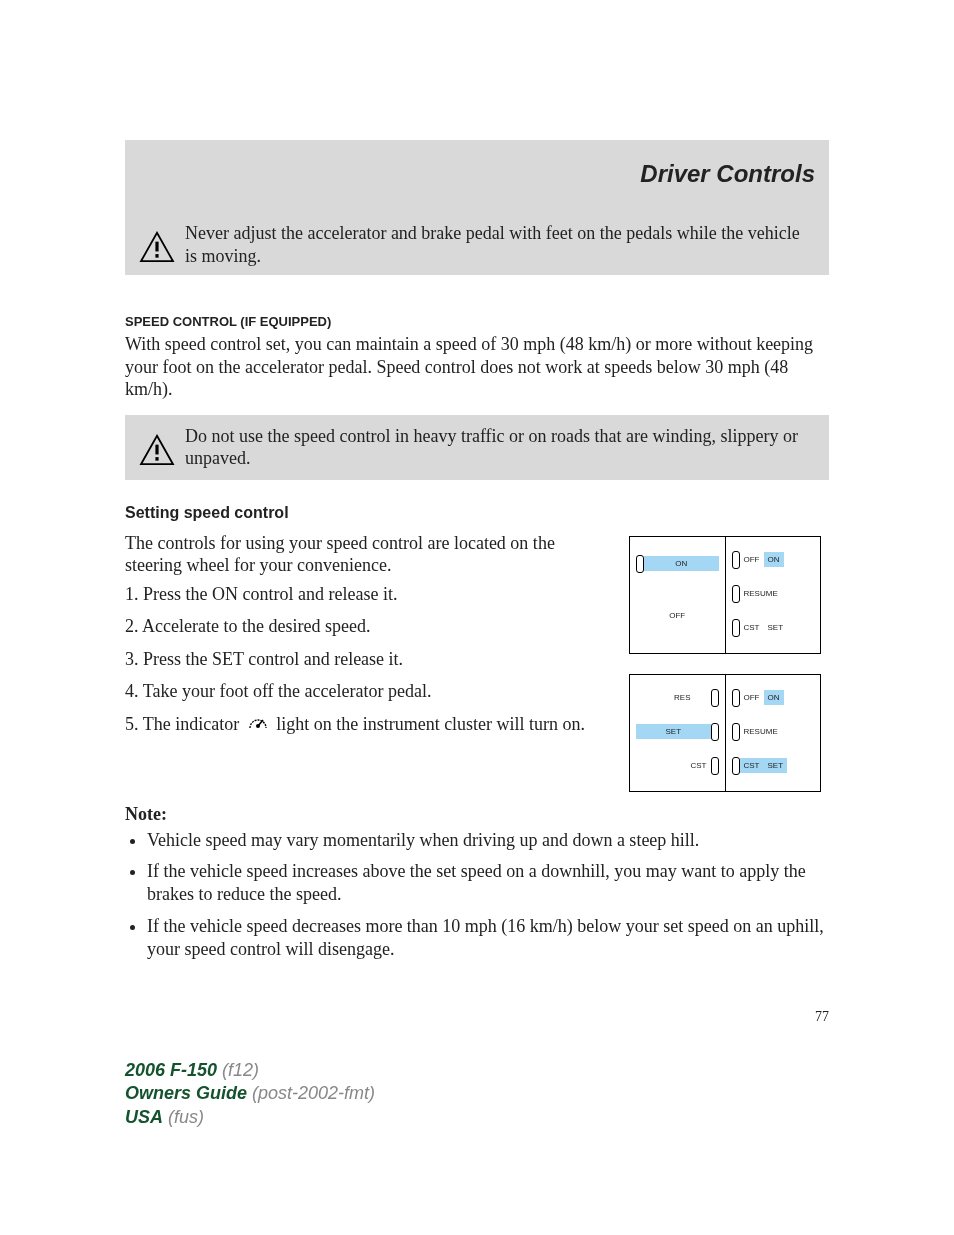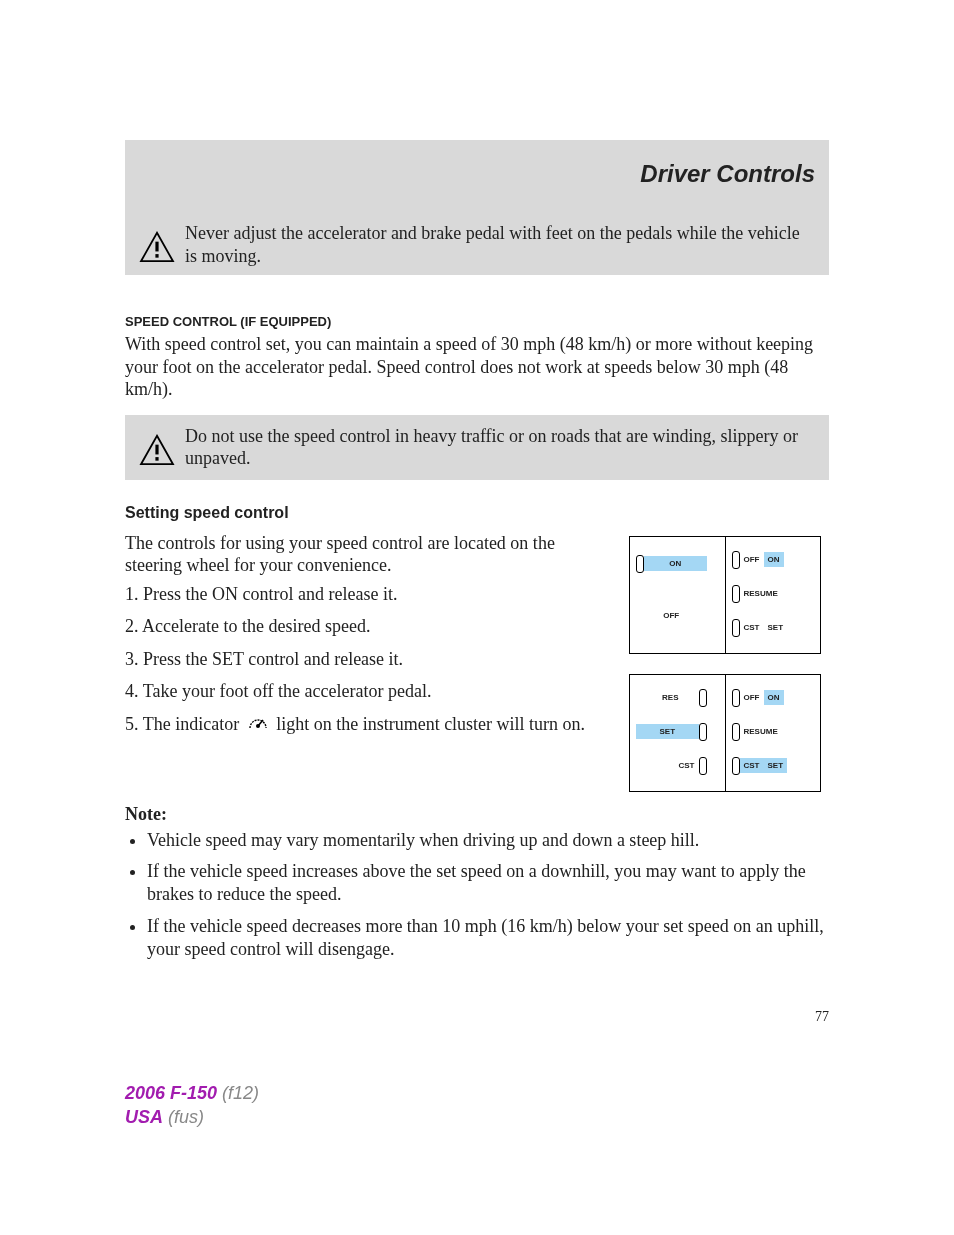--- a/index.html
+++ b/index.html
@@ -111,45 +111,45 @@
   .footer {
     position: absolute;
     left: 125px;
     bottom: 106px;
     font-family: Arial, Helvetica, sans-serif;
     font-style: italic;
     font-size: 18px;
     line-height: 1.3;
     color: #888;
   }
-  .footer .strong { font-weight: bold; color: #a21caf; }
+  .footer .strong { font-weight: bold; color: #14532d; }
   .control-diagram {
     border: 1px solid #000;
     width: 190px;
     height: 116px;
     position: relative;
     display: flex;
   }
   .diag-half {
     flex: 1;
     position: relative;
   }
   .diag-half:first-child {
     border-right: 1px solid #000;
   }
   .diag-row {
     position: absolute;
     left: 6px;
-    right: 18px;
+    right: 6px;
     height: 22px;
     display: flex;
     align-items: center;
     font-family: Arial, Helvetica, sans-serif;
     font-size: 8px;
-    font-weight: bold;
+    font-weight: normal;
   }
   .diag-btn {
     display: inline-block;
     border: 1px solid #000;
     border-radius: 3px;
     width: 6px;
     height: 16px;
   }
   .diag-label {
     padding: 3px 4px;
@@ -289,16 +289,20 @@
   <div class="page-number">77</div>
 
 </div>
 
 <div class="footer">
   <div>
     <span class="strong">2006 F-150</span>
     <span>(f12)</span>
   </div>
   <div>
+    <span class="strong">Owners Guide</span>
+    <span>(post-2002-fmt)</span>
+  </div>
+  <div>
     <span class="strong">USA</span>
     <span>(fus)</span>
   </div>
 </div>
 
 </body></html>

